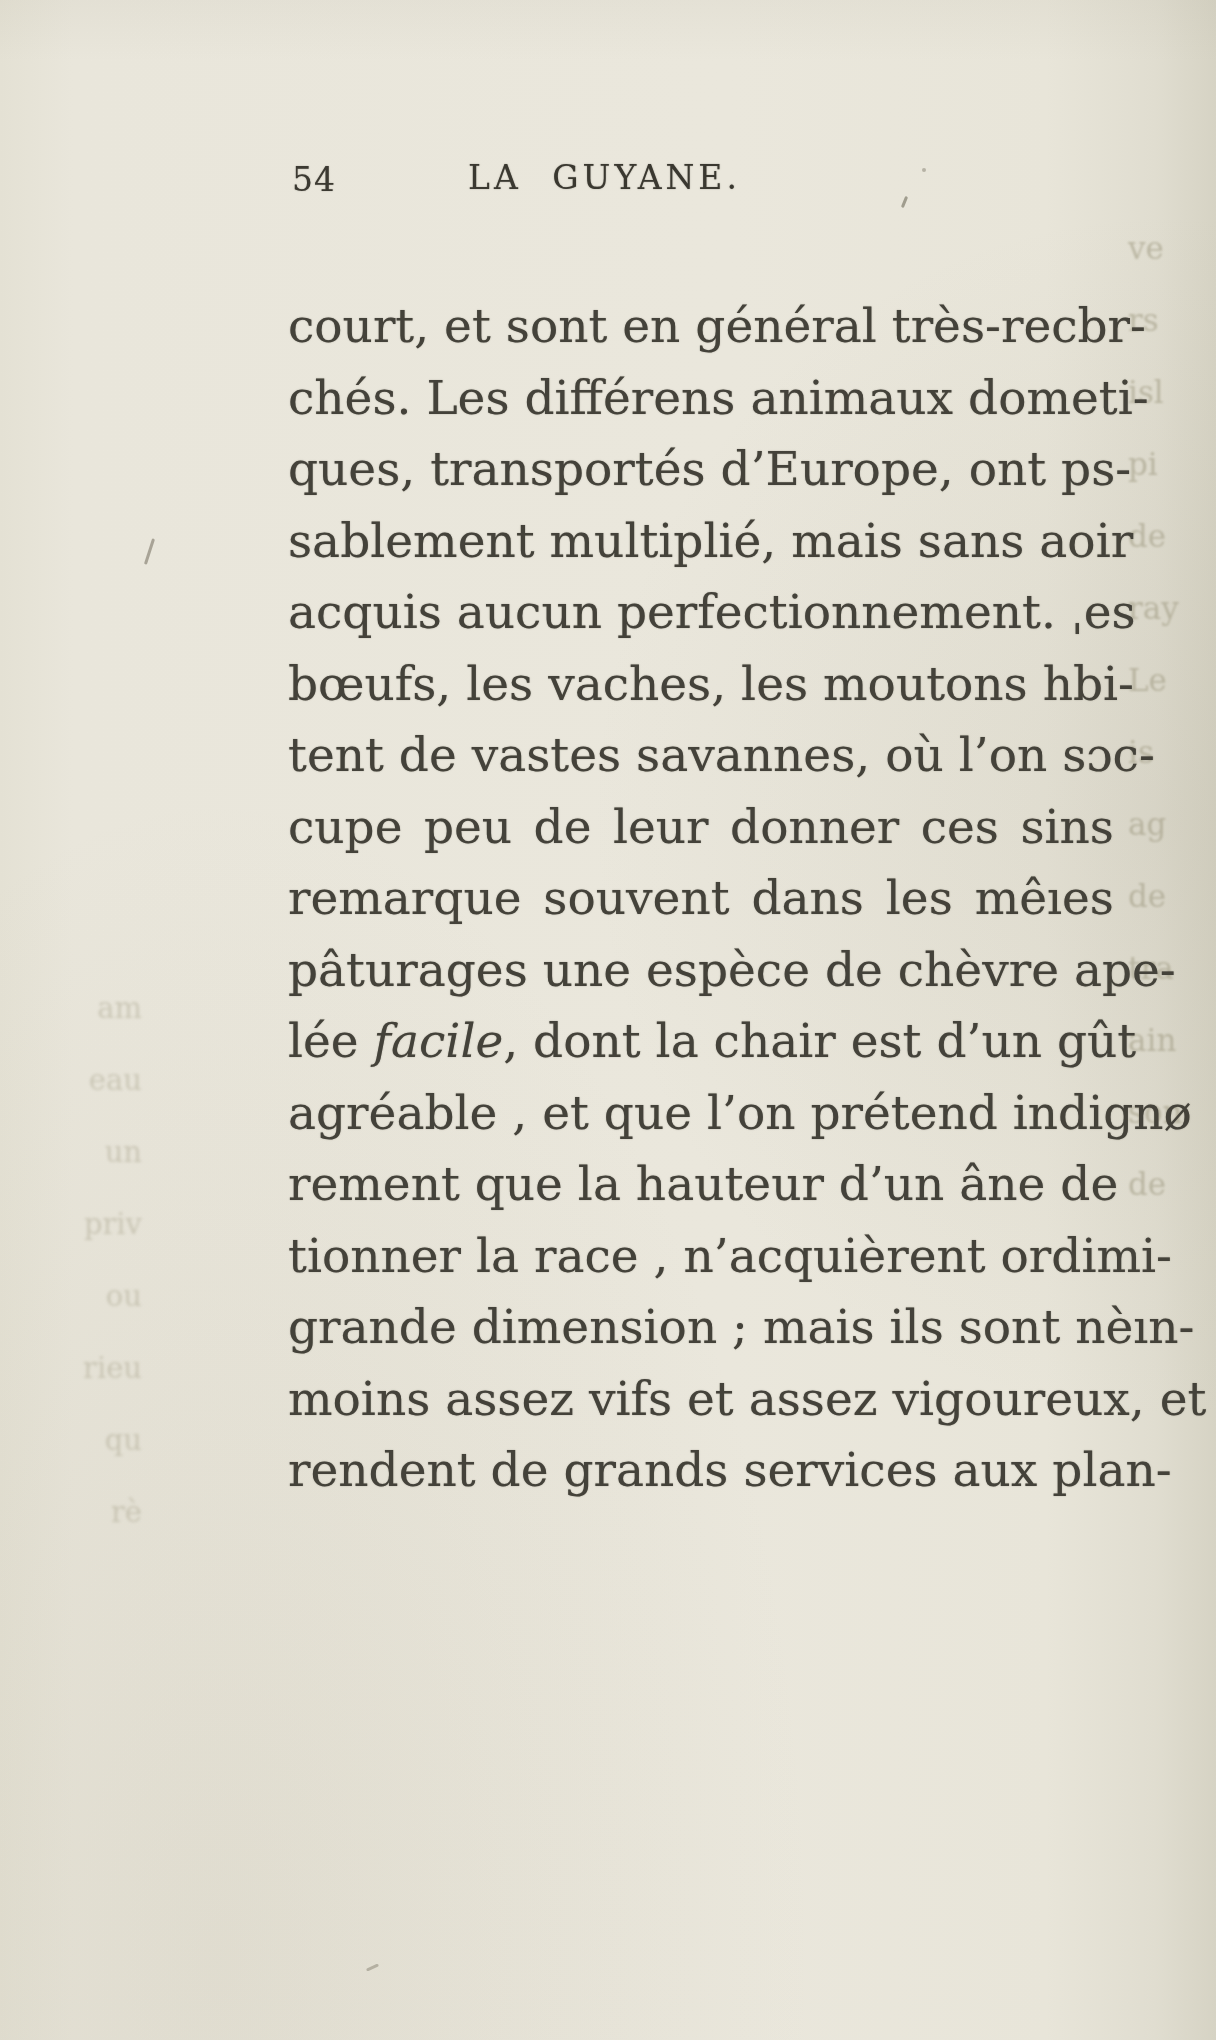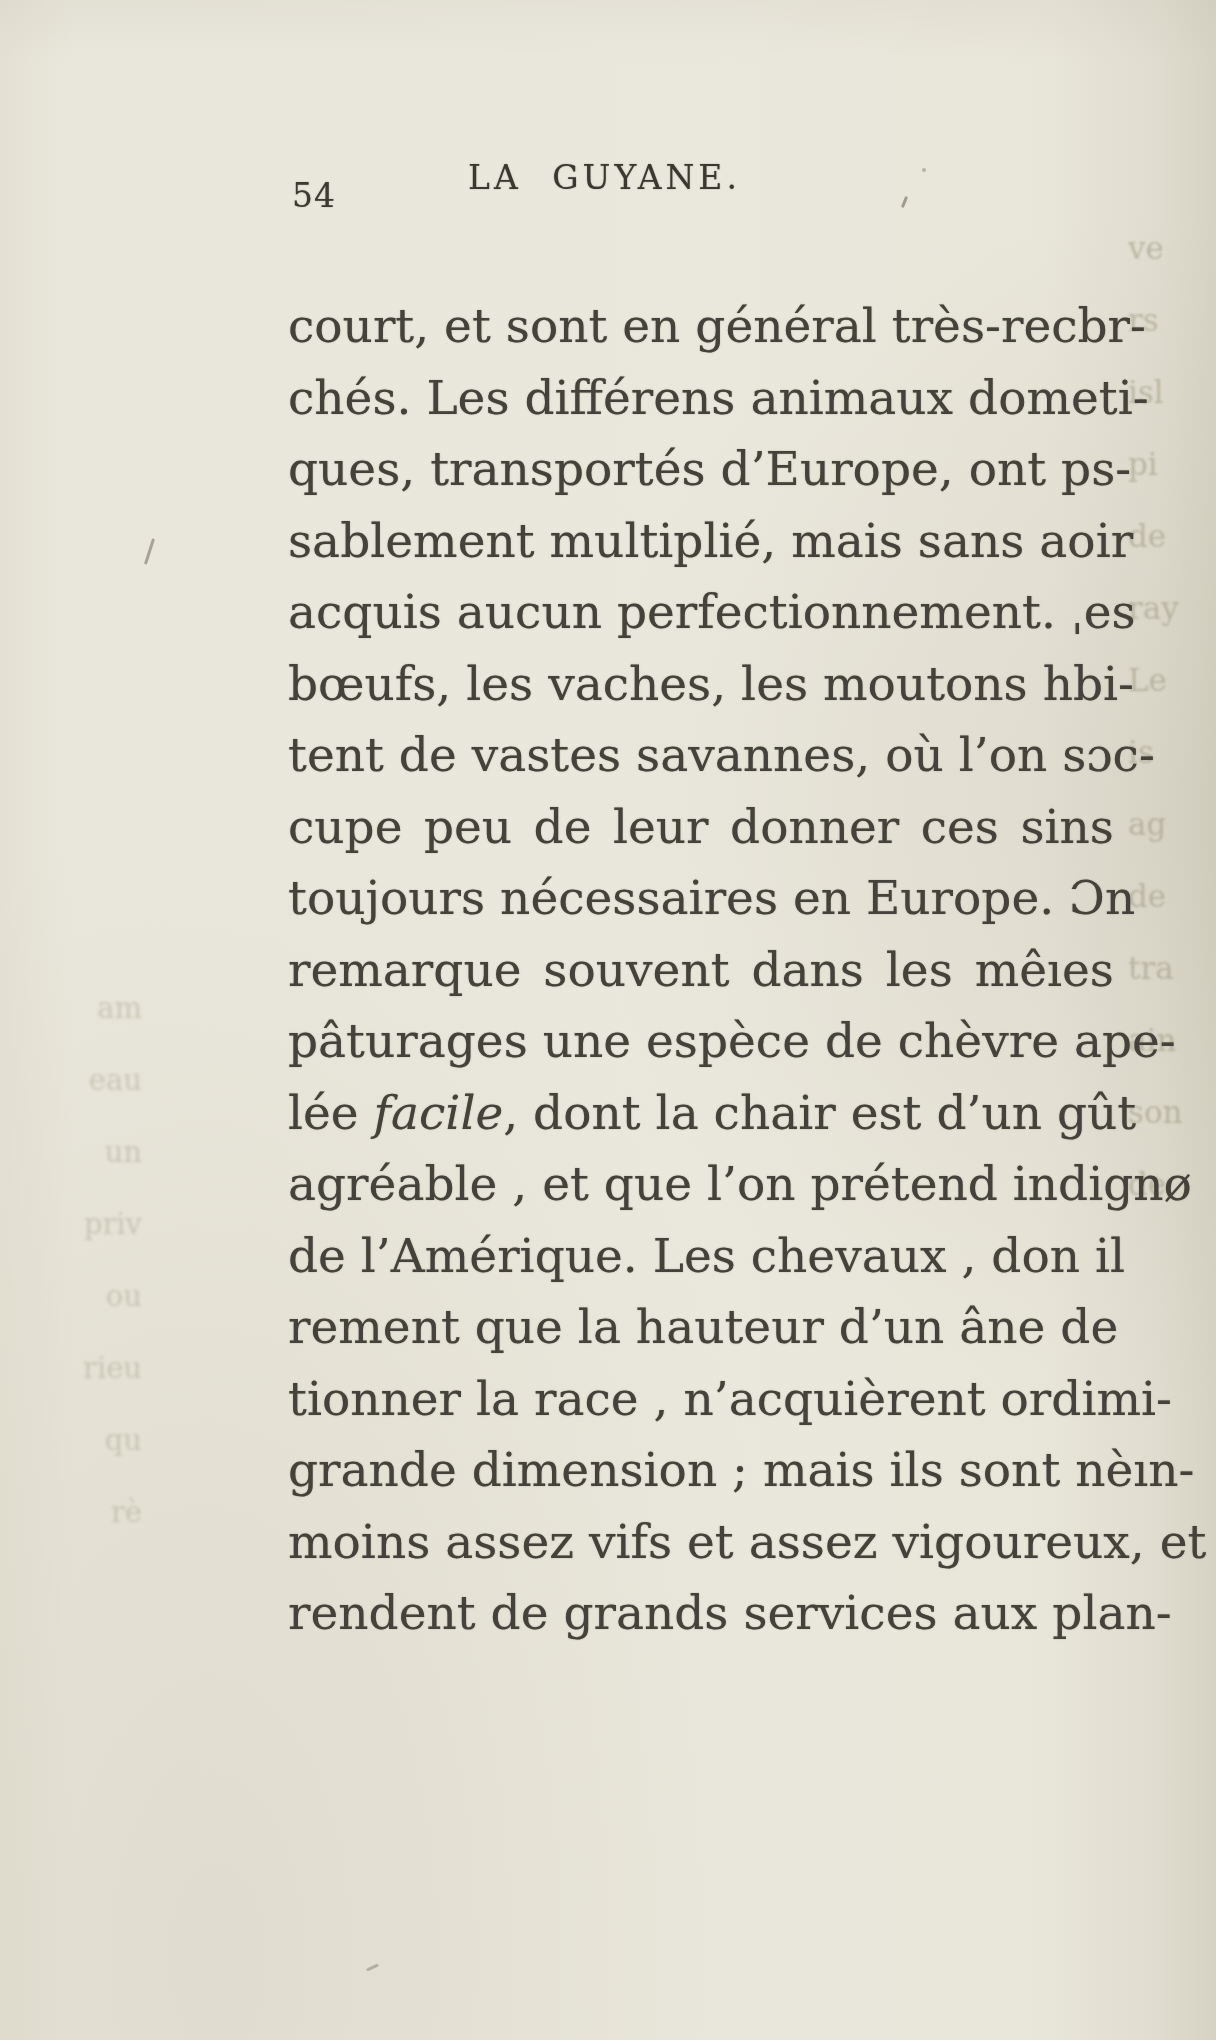--- a/index.html
+++ b/index.html
@@ -17,21 +17,21 @@
   .page::before{
     content:"";position:absolute;inset:0;pointer-events:none;
     background:
       radial-gradient(ellipse at 18% 96%, rgba(180,174,152,0.18), rgba(180,174,152,0) 42%),
       radial-gradient(ellipse at 96% 40%, rgba(160,155,135,0.14), rgba(160,155,135,0) 35%),
       linear-gradient(180deg, rgba(150,145,125,0.07), rgba(150,145,125,0) 3%);
   }
   .col{position:absolute;left:288px;top:152px;width:826px;}
   .header{position:relative;height:54px;}
   .page-number{
-    position:absolute;left:4px;top:24px;
+    position:absolute;left:4px;top:8px;
     font-size:33px;letter-spacing:1px;color:#3c3a32;
     text-shadow:0 0 1.2px rgba(60,56,46,0.5);
   }
   .running-title{
     position:absolute;left:180px;top:6px;
     font-size:33px;letter-spacing:4px;word-spacing:16px;color:#3a3830;
     text-shadow:0 0 1.3px rgba(60,56,46,0.55);
   }
   .text-block{margin-top:84px;}
   .text-line{
@@ -114,26 +114,24 @@
     </div>
     <div class="text-block">
         <div class="text-line"><span>court, et sont en général très-recbr-</span></div>
         <div class="text-line"><span>chés. Les différens animaux dometi-</span></div>
         <div class="text-line"><span>ques, transportés d’Europe, ont ps-</span></div>
         <div class="text-line"><span>sablement multiplié, mais sans aoir</span></div>
         <div class="text-line"><span>acquis aucun perfectionnement. ˌes</span></div>
         <div class="text-line"><span>bœufs, les vaches, les moutons hbi-</span></div>
         <div class="text-line"><span>tent de vastes savannes, où l’on sɔc-</span></div>
         <div class="text-line"><span>cupe peu de leur donner ces sins</span></div>
-        <div class="text-line"><span>toujours nécessaires en Europe. Ɔn</span></div>
         <div class="text-line"><span>remarque souvent dans les mêıes</span></div>
         <div class="text-line"><span>pâturages une espèce de chèvre ape-</span></div>
         <div class="text-line"><span>lée </span><span class="it">facile</span><span>, dont la chair est d’un gût</span></div>
         <div class="text-line"><span>agréable , et que l’on prétend indignø</span></div>
-        <div class="text-line"><span>de l’Amérique. Les chevaux ,  don il</span></div>
         <div class="text-line"><span>rement que la hauteur d’un âne de</span></div>
         <div class="text-line"><span>tionner la race , n’acquièrent ordimi-</span></div>
         <div class="text-line"><span>grande dimension ; mais ils sont nèın-</span></div>
         <div class="text-line"><span>moins assez vifs et assez vigoureux, et</span></div>
         <div class="text-line"><span>rendent de grands services aux plan-</span></div>
       </div>
   </div>
 
   <div class="ink-slash"></div>
   <div class="ink-comma"></div>

